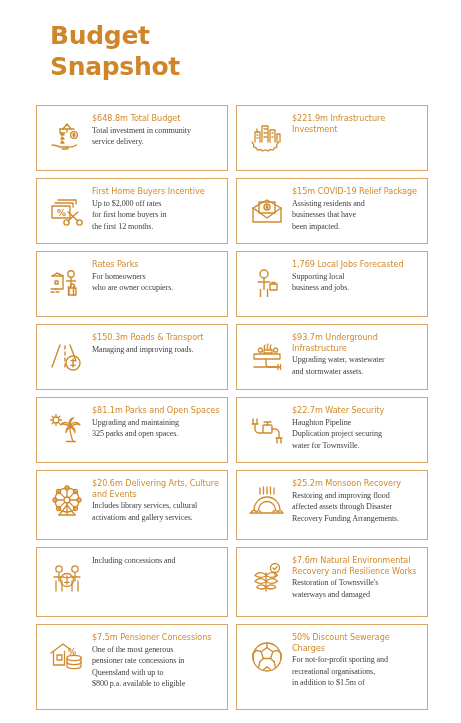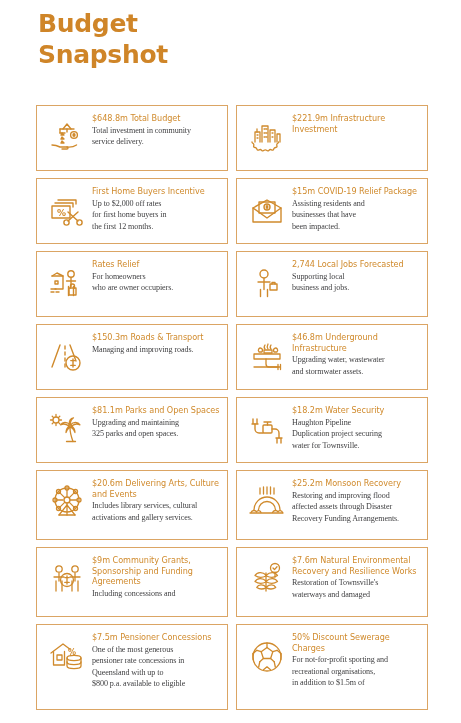--- a/index.html
+++ b/index.html
@@ -8,21 +8,21 @@
     height: 723px;
     background: #ffffff;
     font-family: "Liberation Sans", sans-serif;
     overflow: hidden;
   }
   #page {
     width: 461px;
     height: 723px;
     position: relative;
     background: #ffffff;
-    padding: 0;
+    padding: 12px;
   }
   
   .page-title {
     color: #cf8528;
     font-family: "DejaVu Sans", sans-serif;
     font-weight: 700;
     font-size: 25px;
     line-height: 1.22;
     letter-spacing: -0.3px;
     padding: 9px 0 0 38px;
@@ -184,39 +184,39 @@
           <path d="M5 26h5M5 29h3M10 29h3"></path>
           <circle cx="25" cy="11" r="3.2"></circle>
           <path d="M25 14.5v9"></path>
             <path d="M20.5 18h9"></path>
             <path d="M22.5 23.5v9M27.5 23.5v9"></path>
           <path d="M23 25h7v7h-7z"></path>
             <path d="M24.5 25v-2a2 2 0 014 0v2"></path>
         </svg>
       </div>
       <div class="card-body">
-        <div class="card-title">Rates Relief</div>
+        <div class="card-title">Rates Parks</div>
         <div class="card-text">For homeowners
 who are owner occupiers.</div>
       </div>
     </div>
 
     <div class="card">
       <div class="card-icon">
         <svg width="42" height="42" viewBox="0 0 42 42" fill="none" stroke="#d08a2c" stroke-width="1.4" stroke-linecap="round" stroke-linejoin="round">
           <circle cx="18" cy="11" r="4"></circle>
           <path d="M18 15.5v11"></path>
             <path d="M12 19h12"></path>
           <path d="M14.5 26.5v7M21.5 26.5v7"></path>
           <path d="M24 21h7v6h-7z"></path>
             <path d="M26 21v-1.5h3V21"></path>
         </svg>
       </div>
       <div class="card-body">
-        <div class="card-title">2,744 Local Jobs Forecasted</div>
+        <div class="card-title">1,769 Local Jobs Forecasted</div>
         <div class="card-text">Supporting local
 business and jobs.</div>
       </div>
     </div>
 
     <div class="card">
       <div class="card-icon">
         <svg width="42" height="42" viewBox="0 0 42 42" fill="none" stroke="#d08a2c" stroke-width="1.4" stroke-linecap="round" stroke-linejoin="round">
           <path d="M14 9L6 31"></path>
             <path d="M24 9l6 16"></path>
@@ -238,21 +238,21 @@
           <path d="M13 16c-1.8-2.6.6-5 2.6-3.4 1 .8 1 2.2.4 3.4z"></path>
           <path d="M31 16c1.8-2.6-.6-5-2.6-3.4-1 .8-1 2.2-.4 3.4z"></path>
           <path d="M18 14h8v3h-8z"></path>
           <path d="M8 18h26v5H8z"></path>
           <path d="M20 23v5a3 3 0 003 3h9"></path>
           <path d="M8 31h26"></path>
           <path d="M32 28.5v5M34.5 28.5v5"></path>
         </svg>
       </div>
       <div class="card-body">
-        <div class="card-title">$46.8m Underground Infrastructure</div>
+        <div class="card-title">$93.7m Underground Infrastructure</div>
         <div class="card-text">Upgrading water, wastewater
 and stormwater assets.</div>
       </div>
     </div>
 
     <div class="card">
       <div class="card-icon">
         <svg width="42" height="42" viewBox="0 0 42 42" fill="none" stroke="#d08a2c" stroke-width="1.3" stroke-linecap="round" stroke-linejoin="round">
           <circle cx="10" cy="11" r="3"></circle>
           <path d="M10 5.5v2M10 14.5v2M4.5 11h2M13.5 11h2M6.2 7.2l1.4 1.4M12.4 13.4l1.4 1.4M13.8 7.2l-1.4 1.4M7.6 13.4l-1.4 1.4"></path>
@@ -278,21 +278,21 @@
         <svg width="42" height="42" viewBox="0 0 42 42" fill="none" stroke="#d08a2c" stroke-width="1.4" stroke-linecap="round" stroke-linejoin="round">
           <path d="M7 10v5M11 10v5M6 15h6"></path>
           <path d="M9 15v5a4 4 0 004 4h4"></path>
           <rect x="17" y="16" width="9" height="8" rx="1"></rect>
           <path d="M18 13h7M21.5 13v3"></path>
           <path d="M26 20h3a4 4 0 014 4v5"></path>
           <path d="M30 29h6M31 29v5M35 29v5"></path>
         </svg>
       </div>
       <div class="card-body">
-        <div class="card-title">$18.2m Water Security</div>
+        <div class="card-title">$22.7m Water Security</div>
         <div class="card-text">Haughton Pipeline
 Duplication project securing
 water for Townsville.</div>
       </div>
     </div>
 
     <div class="card r7">
       <div class="card-icon">
         <svg width="42" height="42" viewBox="0 0 42 42" fill="none" stroke="#d08a2c" stroke-width="1.3" stroke-linecap="round" stroke-linejoin="round">
           <circle cx="21" cy="18" r="12"></circle>
@@ -343,21 +343,20 @@
             <circle cx="29" cy="10" r="3.2"></circle>
           <path d="M13 14v8M8 18h10"></path>
             <path d="M10 22v10M16 22v10"></path>
           <path d="M29 14v8M24 18h10"></path>
             <path d="M26 22v10M32 22v10"></path>
           <circle cx="21" cy="21" r="6.5"></circle>
           <path d="M21 17v8M18.8 18.6h4.4M18.8 23.4h4.4"></path>
         </svg>
       </div>
       <div class="card-body">
-        <div class="card-title">$9m Community Grants, Sponsorship and Funding Agreements</div>
         <div class="card-text">Including concessions and</div>
       </div>
     </div>
 
     <div class="card r7">
       <div class="card-icon">
         <svg width="42" height="42" viewBox="0 0 42 42" fill="none" stroke="#d08a2c" stroke-width="1.3" stroke-linecap="round" stroke-linejoin="round">
           <circle cx="29" cy="9" r="4.5"></circle>
           <path d="M27 9l1.5 1.6L31 7.8"></path>
           <path d="M29 13.5v4.5"></path>

